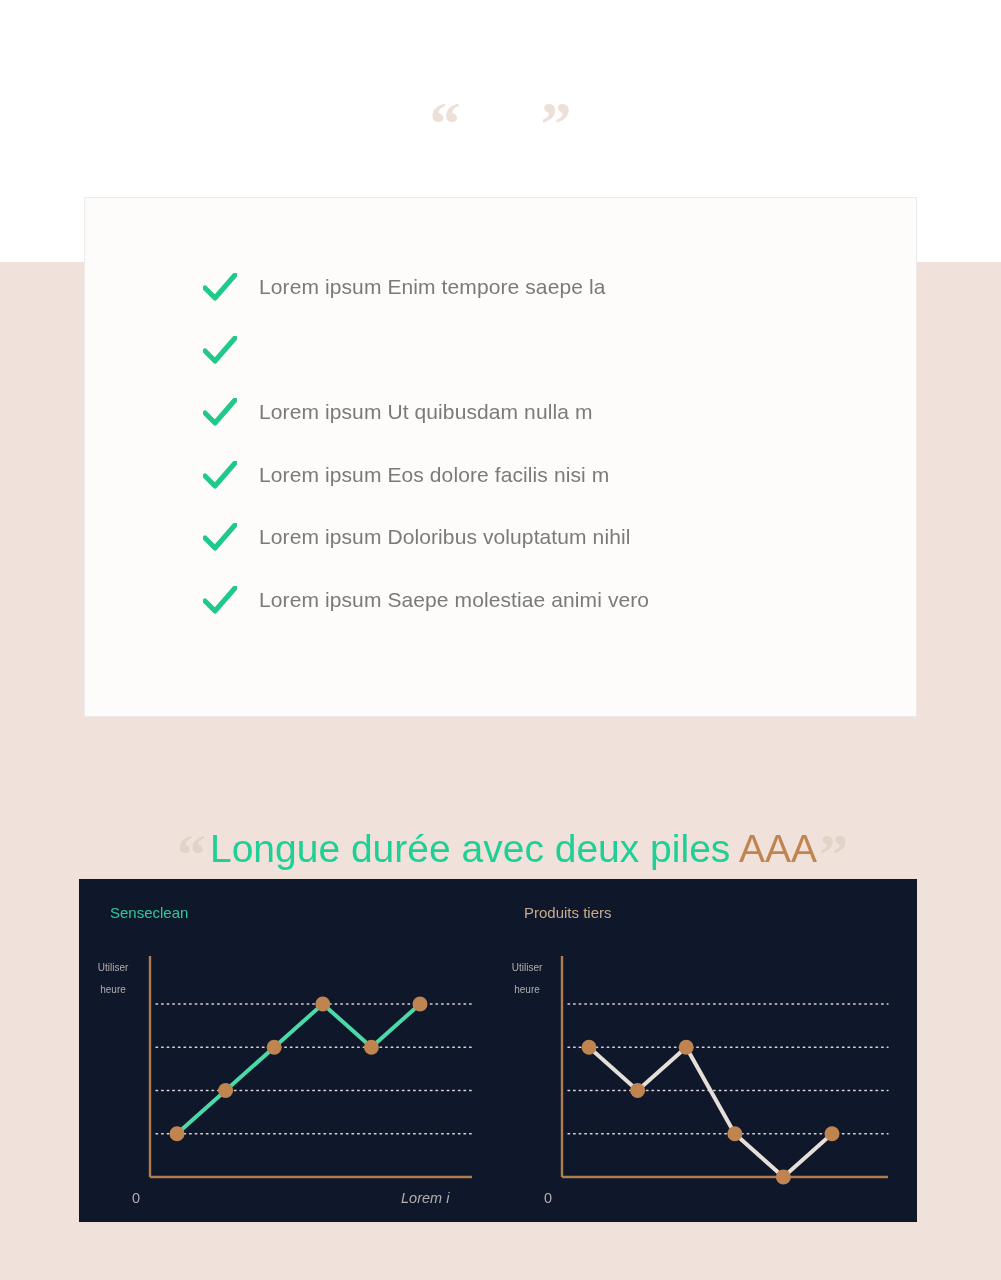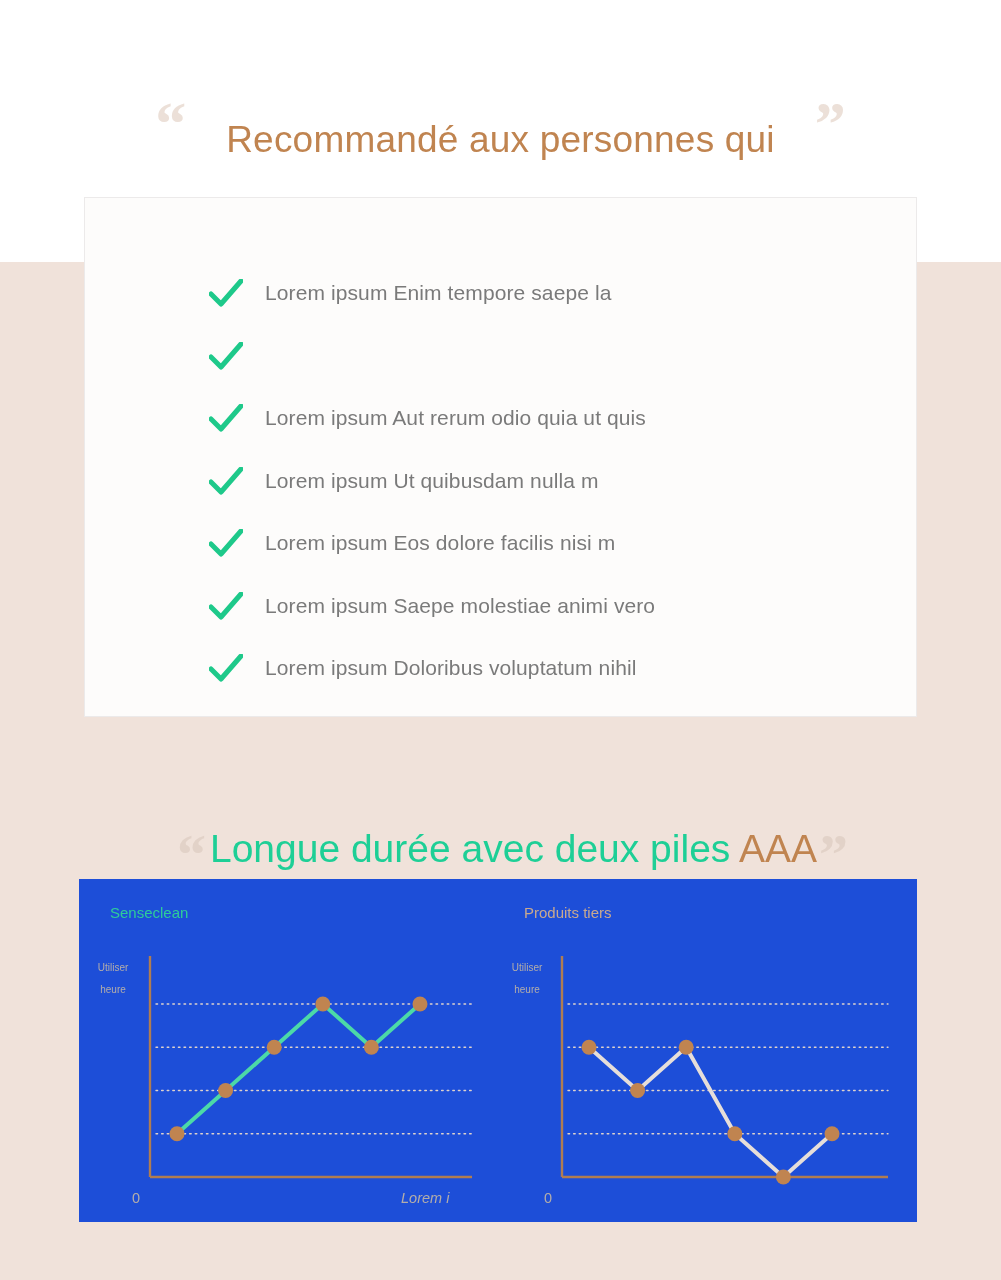--- a/index.html
+++ b/index.html
@@ -34,21 +34,21 @@
   #quote-close-1 { margin-left:40px;  margin-top:14px;}
 
   
   #benefits-card {
     position:absolute; left:84px; top:197px;
     width:833px; height:520px;
     background:#fdfcfb;
     border:1px solid #eceaea;
     box-sizing:border-box;
   }
-  #benefits-list { list-style:none; margin:12px; padding:52px 14px 0 0; }
+  #benefits-list { list-style:none; margin:6px; padding:52px 14px 0 0; }
   .benefit-item {
     display:flex; align-items:center;
     height:62.5px; padding-left:112px;
   }
   .check-icon { width:56px; flex:0 0 56px; display:flex; align-items:center; }
   .check-icon svg { display:block; }
   .benefit-label {
     font-size:21px; color:#7a7a7a; font-weight:400; letter-spacing:.1px;
   }
 
@@ -62,21 +62,21 @@
   #quote-close-2 { margin-left:2px;  margin-top:12px; }
   #battery-text {
     font-size:39px; font-weight:400; color:#1ecf96; line-height:62px; white-space:nowrap;
   }
   #battery-accent { color:#c08450; }
 
   
   #charts-panel {
     position:absolute; left:79px; top:879px;
     width:838px; height:343px;
-    background:#1d4ed8;
+    background:#0f172a;
     box-sizing:border-box;
   }
   .chart-block { position:absolute; top:0; width:419px; height:343px; }
   #chart-left  { left:0;   }
   #chart-right { left:419px;}
   .chart-title { position:absolute; top:25px; font-size:15px; font-weight:400; white-space:nowrap;}
   #chart-left  .chart-title { left:31px; color:#2ecc9a; }
   #chart-right .chart-title { left:26px; color:#c9a98f; }
 
   .y-axis-label {
@@ -99,21 +99,20 @@
 </style>
 </head>
 <body>
 
 <div id="bg-top"></div>
 <div id="bg-bottom"></div>
 
 <div id="headline-section">
   <div class="headline-row">
     <span class="quote-mark" id="quote-open-1">“</span>
-    <h1 id="headline-text">Recommandé aux personnes qui</h1>
     <span class="quote-mark" id="quote-close-1">”</span>
   </div>
 </div>
 
 <div id="benefits-card">
   <ul id="benefits-list">
 
     <li class="benefit-item">
       <span class="check-icon">
         <svg width="34" height="28" viewBox="0 0 34 28">
@@ -124,28 +123,20 @@
     </li>
 
     <li class="benefit-item">
       <span class="check-icon">
         <svg width="34" height="28" viewBox="0 0 34 28">
             <path d="M2 15 L12 25 L32 2" stroke="#1ec98a" stroke-width="5" fill="none" stroke-linecap="round" stroke-linejoin="round"></path>
           </svg>
       </span>
     </li>
 
-    <li class="benefit-item">
-      <span class="check-icon">
-        <svg width="34" height="28" viewBox="0 0 34 28">
-            <path d="M2 15 L12 25 L32 2" stroke="#1ec98a" stroke-width="5" fill="none" stroke-linecap="round" stroke-linejoin="round"></path>
-          </svg>
-      </span>
-      <span class="benefit-label">Lorem ipsum Aut rerum odio quia ut quis</span>
-    </li>
 
     <li class="benefit-item">
       <span class="check-icon">
         <svg width="34" height="28" viewBox="0 0 34 28">
             <path d="M2 15 L12 25 L32 2" stroke="#1ec98a" stroke-width="5" fill="none" stroke-linecap="round" stroke-linejoin="round"></path>
           </svg>
       </span>
       <span class="benefit-label">Lorem ipsum Ut quibusdam nulla m</span>
     </li>
 
@@ -157,30 +148,30 @@
       </span>
       <span class="benefit-label">Lorem ipsum Eos dolore facilis nisi m</span>
     </li>
 
     <li class="benefit-item">
       <span class="check-icon">
         <svg width="34" height="28" viewBox="0 0 34 28">
             <path d="M2 15 L12 25 L32 2" stroke="#1ec98a" stroke-width="5" fill="none" stroke-linecap="round" stroke-linejoin="round"></path>
           </svg>
       </span>
+      <span class="benefit-label">Lorem ipsum Doloribus voluptatum nihil</span>
+    </li>
+
+    <li class="benefit-item">
+      <span class="check-icon">
+        <svg width="34" height="28" viewBox="0 0 34 28">
+            <path d="M2 15 L12 25 L32 2" stroke="#1ec98a" stroke-width="5" fill="none" stroke-linecap="round" stroke-linejoin="round"></path>
+          </svg>
+      </span>
       <span class="benefit-label">Lorem ipsum Saepe molestiae animi vero</span>
-    </li>
-
-    <li class="benefit-item">
-      <span class="check-icon">
-        <svg width="34" height="28" viewBox="0 0 34 28">
-            <path d="M2 15 L12 25 L32 2" stroke="#1ec98a" stroke-width="5" fill="none" stroke-linecap="round" stroke-linejoin="round"></path>
-          </svg>
-      </span>
-      <span class="benefit-label">Lorem ipsum Doloribus voluptatum nihil</span>
     </li>
 
   </ul>
 </div>
 
 <div id="battery-headline">
   <span class="quote-mark" id="quote-open-2">“</span>
   <h2 id="battery-text"><span>Longue durée avec deux piles </span><span id="battery-accent">AAA</span></h2>
   <span class="quote-mark" id="quote-close-2">”</span>
 </div>

